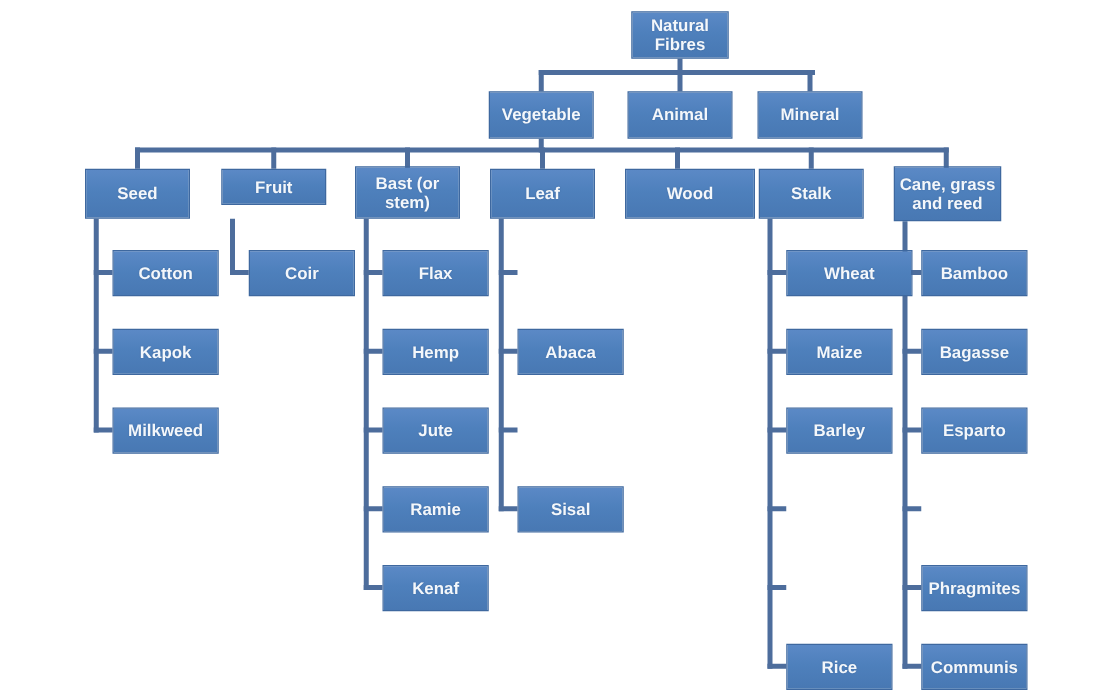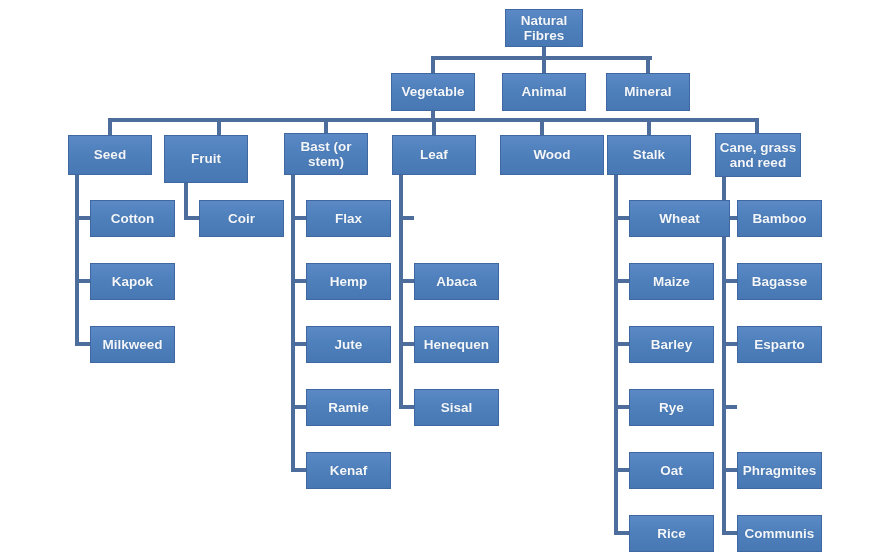--- a/index.html
+++ b/index.html
@@ -81,48 +81,45 @@
   <div class="ln" style="left:722px;top:468px;width:15px;height:4px"></div>
   <div class="ln" style="left:722px;top:531px;width:15px;height:4px"></div>
 
   <div class="node" style="left:505px;top:9px;width:78px;height:38px">Natural Fibres</div>
 
   <div class="node" style="left:391px;top:73px;width:84px;height:38px">Vegetable</div>
   <div class="node" style="left:502px;top:73px;width:84px;height:38px">Animal</div>
   <div class="node" style="left:606px;top:73px;width:84px;height:38px">Mineral</div>
 
   <div class="node" style="left:68px;top:135px;width:84px;height:40px">Seed</div>
-  <div class="node" style="left:164px;top:135px;width:84px;height:48px">Fruit</div>
+  <div class="node" style="left:177px;top:135px;width:84px;height:29px">Fruit</div>
   <div class="node" style="left:284px;top:133px;width:84px;height:42px">Bast (or stem)</div>
   <div class="node" style="left:392px;top:135px;width:84px;height:40px">Leaf</div>
   <div class="node" style="left:500px;top:135px;width:104px;height:40px">Wood</div>
   <div class="node" style="left:607px;top:135px;width:84px;height:40px">Stalk</div>
   <div class="node" style="left:715px;top:133px;width:86px;height:44px">Cane, grass and reed</div>
 
   <div class="node" style="left:90px;top:200px;width:85px;height:37px">Cotton</div>
   <div class="node" style="left:90px;top:263px;width:85px;height:37px">Kapok</div>
   <div class="node" style="left:90px;top:326px;width:85px;height:37px">Milkweed</div>
 
   <div class="node" style="left:199px;top:200px;width:85px;height:37px">Coir</div>
 
   <div class="node" style="left:306px;top:200px;width:85px;height:37px">Flax</div>
   <div class="node" style="left:306px;top:263px;width:85px;height:37px">Hemp</div>
   <div class="node" style="left:306px;top:326px;width:85px;height:37px">Jute</div>
   <div class="node" style="left:306px;top:389px;width:85px;height:37px">Ramie</div>
   <div class="node" style="left:306px;top:452px;width:85px;height:37px">Kenaf</div>
 
   <div class="node" style="left:414px;top:263px;width:85px;height:37px">Abaca</div>
-  <div class="node" style="left:414px;top:326px;width:85px;height:37px">Henequen</div>
   <div class="node" style="left:414px;top:389px;width:85px;height:37px">Sisal</div>
 
   <div class="node" style="left:629px;top:200px;width:101px;height:37px">Wheat</div>
   <div class="node" style="left:629px;top:263px;width:85px;height:37px">Maize</div>
   <div class="node" style="left:629px;top:326px;width:85px;height:37px">Barley</div>
-  <div class="node" style="left:629px;top:389px;width:85px;height:37px">Rye</div>
-  <div class="node" style="left:629px;top:452px;width:85px;height:37px">Oat</div>
   <div class="node" style="left:629px;top:515px;width:85px;height:37px">Rice</div>
 
   <div class="node" style="left:737px;top:200px;width:85px;height:37px">Bamboo</div>
   <div class="node" style="left:737px;top:263px;width:85px;height:37px">Bagasse</div>
   <div class="node" style="left:737px;top:326px;width:85px;height:37px">Esparto</div>
   <div class="node" style="left:737px;top:452px;width:85px;height:37px">Phragmites</div>
   <div class="node" style="left:737px;top:515px;width:85px;height:37px">Communis</div>
 
 </div>
 

